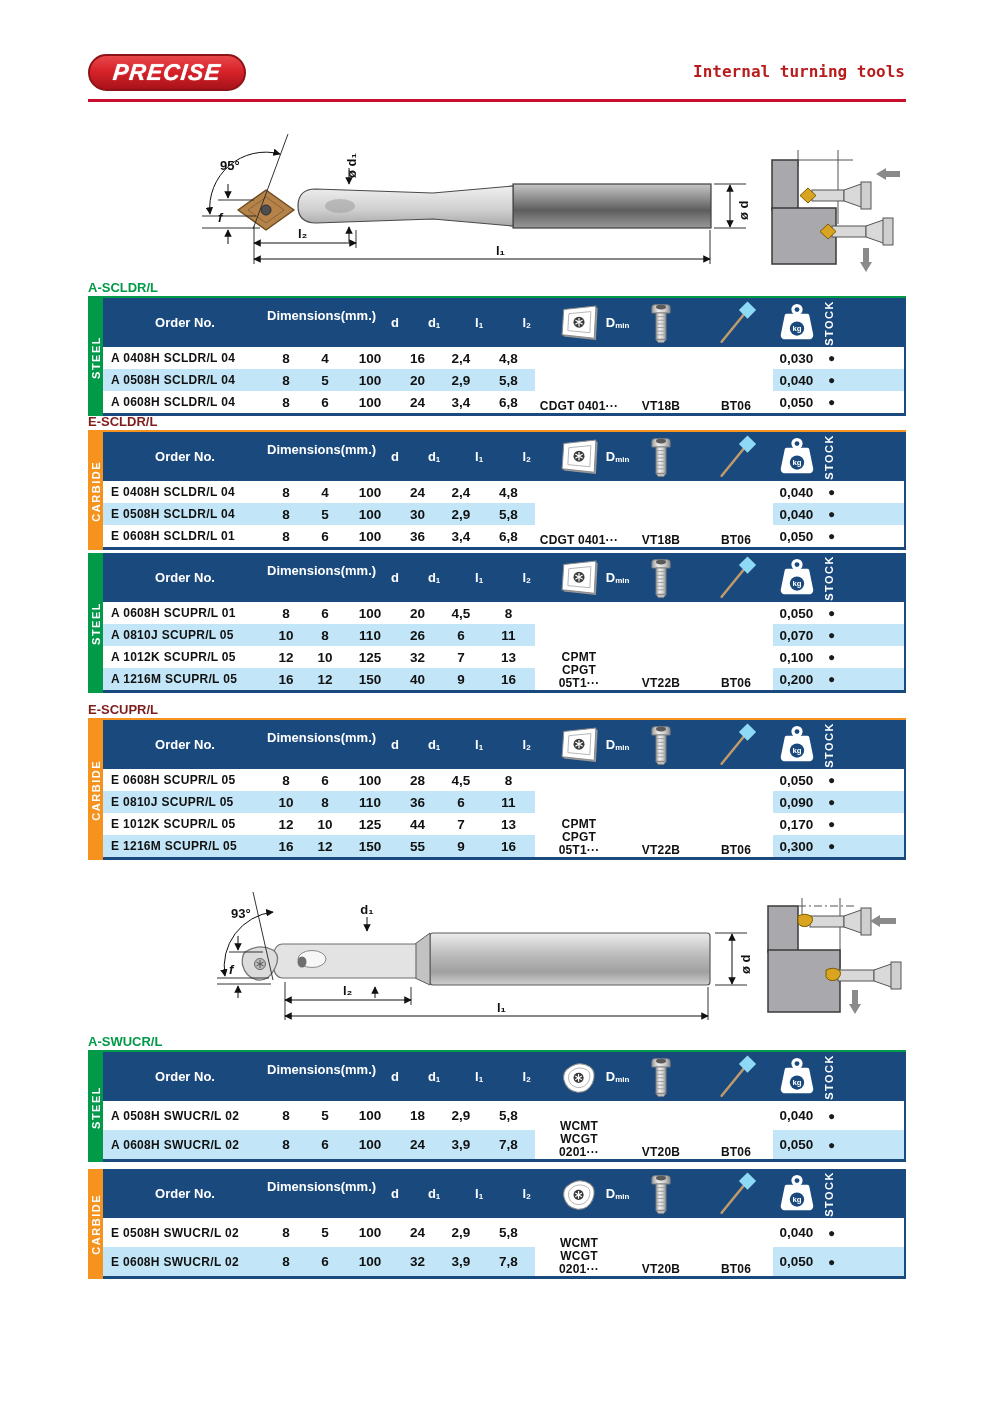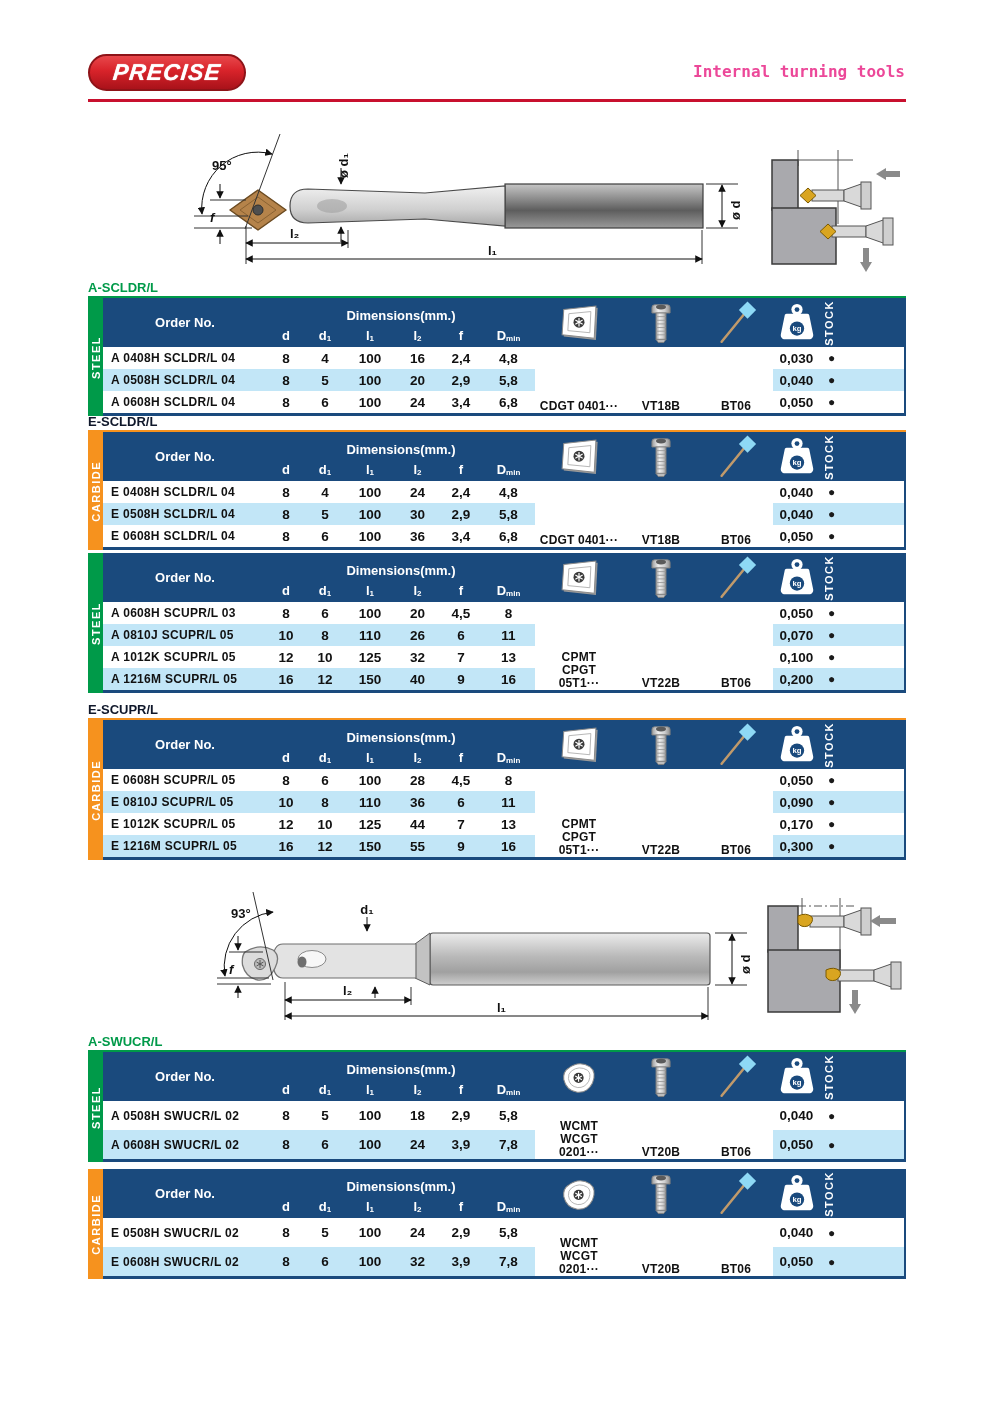--- a/index.html
+++ b/index.html
@@ -8,40 +8,40 @@
   .page { position:absolute; inset:0; }
 
   
   .logo { position:absolute; left:88px; top:54px; width:158px; height:37px;
           background:linear-gradient(180deg,#e8474b,#d8232a 45%,#a9121a);
           border:2px solid #8e1318; border-radius:19px;
           display:flex; align-items:center; justify-content:center; }
   .logo span { color:#fff; font-weight:bold; font-style:italic; font-size:23px; letter-spacing:1px;
                transform:skewX(-6deg); text-shadow:0 0 1px #fff; }
   .hdr-title { position:absolute; right:95px; top:62px; font-family:"DejaVu Sans Mono", monospace;
-               font-weight:bold; font-size:16px; color:#ec4899; }
+               font-weight:bold; font-size:16px; color:#b91c1c; }
   .red-rule { position:absolute; left:88px; top:99px; width:818px; height:3px; background:#c8102e; }
 
   
   .cat-block { position:absolute; left:88px; width:818px; }
   .cat-title { font-weight:bold; font-size:13px; line-height:13px; padding-bottom:2px; border-bottom:2px solid; }
   .t-green .cat-title { color:#009a49; border-color:#009a49; }
-  .t-orange .cat-title { color:#0f172a; border-color:#f6921e; }
+  .t-orange .cat-title { color:#7f1d1d; border-color:#f6921e; }
 
   .cat-table { display:flex; width:818px; }
   .mat-bar { width:18px; display:flex; align-items:center; justify-content:center; }
   .t-green .mat-bar { background:#009a49; }
   .t-orange .mat-bar { background:#f6921e; }
   .vtext { writing-mode:vertical-rl; transform:rotate(180deg); color:#fff; font-weight:bold;
            font-size:11px; letter-spacing:1.5px; }
   .main { flex:1; border-right:2px solid #1a4a7d; border-bottom:3px solid #1a4a7d; }
 
   .thead { display:flex; height:49px; background:#1a4a7d; color:#fff; }
   .th-order { width:164px; display:flex; align-items:center; justify-content:center; font-weight:bold; font-size:13px; }
-  .th-dims { width:268px; display:flex; flex-direction:column; }
+  .th-dims { width:268px; display:flex; flex-direction:row; }
   .dims-title { height:25px; display:flex; align-items:flex-end; justify-content:center; font-weight:bold; font-size:13px; }
   .dims-cols { flex:1; display:flex; }
   .dc { display:flex; align-items:center; justify-content:center; font-weight:bold; font-size:13px; }
   .dc sub { font-size:8px; font-weight:bold; margin-top:6px; }
   .th-ic { display:flex; align-items:center; justify-content:center; }
   .th-stock { width:83px; display:flex; align-items:center; padding-left:3px; }
 
   .w-d{width:38px}.w-d1{width:40px}.w-l1{width:50px}.w-l2{width:45px}.w-f{width:42px}.w-dmin{width:53px}
   .w-ins{width:88px}.w-scr{width:76px}.w-key{width:74px}.w-kg{width:47px}
 
@@ -127,21 +127,21 @@
 </svg>
 
 <div class="page">
 
   <div class="logo">
     <span>PRECISE</span>
   </div>
   <div class="hdr-title">Internal turning tools</div>
   <div class="red-rule"></div>
 
-  <div class="drawing" style="left:190px; top:126px; width:560px; height:152px;">
+  <div class="drawing" style="left:198px; top:126px; width:560px; height:152px;">
     <svg width="560" height="152" viewBox="0 0 560 152">
       <defs>
         <marker id="ar1" viewBox="0 0 10 10" refX="9" refY="5" markerWidth="7.5" markerHeight="7.5" orient="auto-start-reverse">
           <path d="M0,0 L10,5 L0,10 z" fill="#111"></path>
         </marker>
         <linearGradient id="g1h" x1="0" y1="0" x2="0" y2="1">
           <stop offset="0" stop-color="#f0f0f0"></stop>
             <stop offset=".6" stop-color="#cfcfcf"></stop>
             <stop offset="1" stop-color="#a8a8a8"></stop>
         </linearGradient>
@@ -505,21 +505,21 @@
             <div class="drow hl">
                 <span class="co">E 0508H SCLDR/L 04</span>
                 <span class="c w-d">8</span>
                 <span class="c w-d1">5</span>
                 <span class="c w-l1">100</span>
                 <span class="c w-l2">30</span>
                 <span class="c w-f">2,9</span>
                 <span class="c w-dmin">5,8</span>
               </div>
             <div class="drow">
-                <span class="co">E 0608H SCLDR/L 04</span>
+                <span class="co">E 0608H SCLDR/L 01</span>
                 <span class="c w-d">8</span>
                 <span class="c w-d1">6</span>
                 <span class="c w-l1">100</span>
                 <span class="c w-l2">36</span>
                 <span class="c w-f">3,4</span>
                 <span class="c w-dmin">6,8</span>
               </div>
           </div>
           <div class="mid">
             <div class="mid-cell w-ins">
@@ -606,21 +606,21 @@
                 <use href="#ic-kg"></use>
               </svg>
             </div>
           <div class="th-stock">
               <span class="vtext">STOCK</span>
             </div>
         </div>
         <div class="tbody">
           <div class="rows-left">
             <div class="drow">
-                <span class="co">A 0608H SCUPR/L 03</span>
+                <span class="co">A 0608H SCUPR/L 01</span>
                 <span class="c w-d">8</span>
                 <span class="c w-d1">6</span>
                 <span class="c w-l1">100</span>
                 <span class="c w-l2">20</span>
                 <span class="c w-f">4,5</span>
                 <span class="c w-dmin">8</span>
               </div>
             <div class="drow hl">
                 <span class="co">A 0810J SCUPR/L 05</span>
                 <span class="c w-d">10</span>

